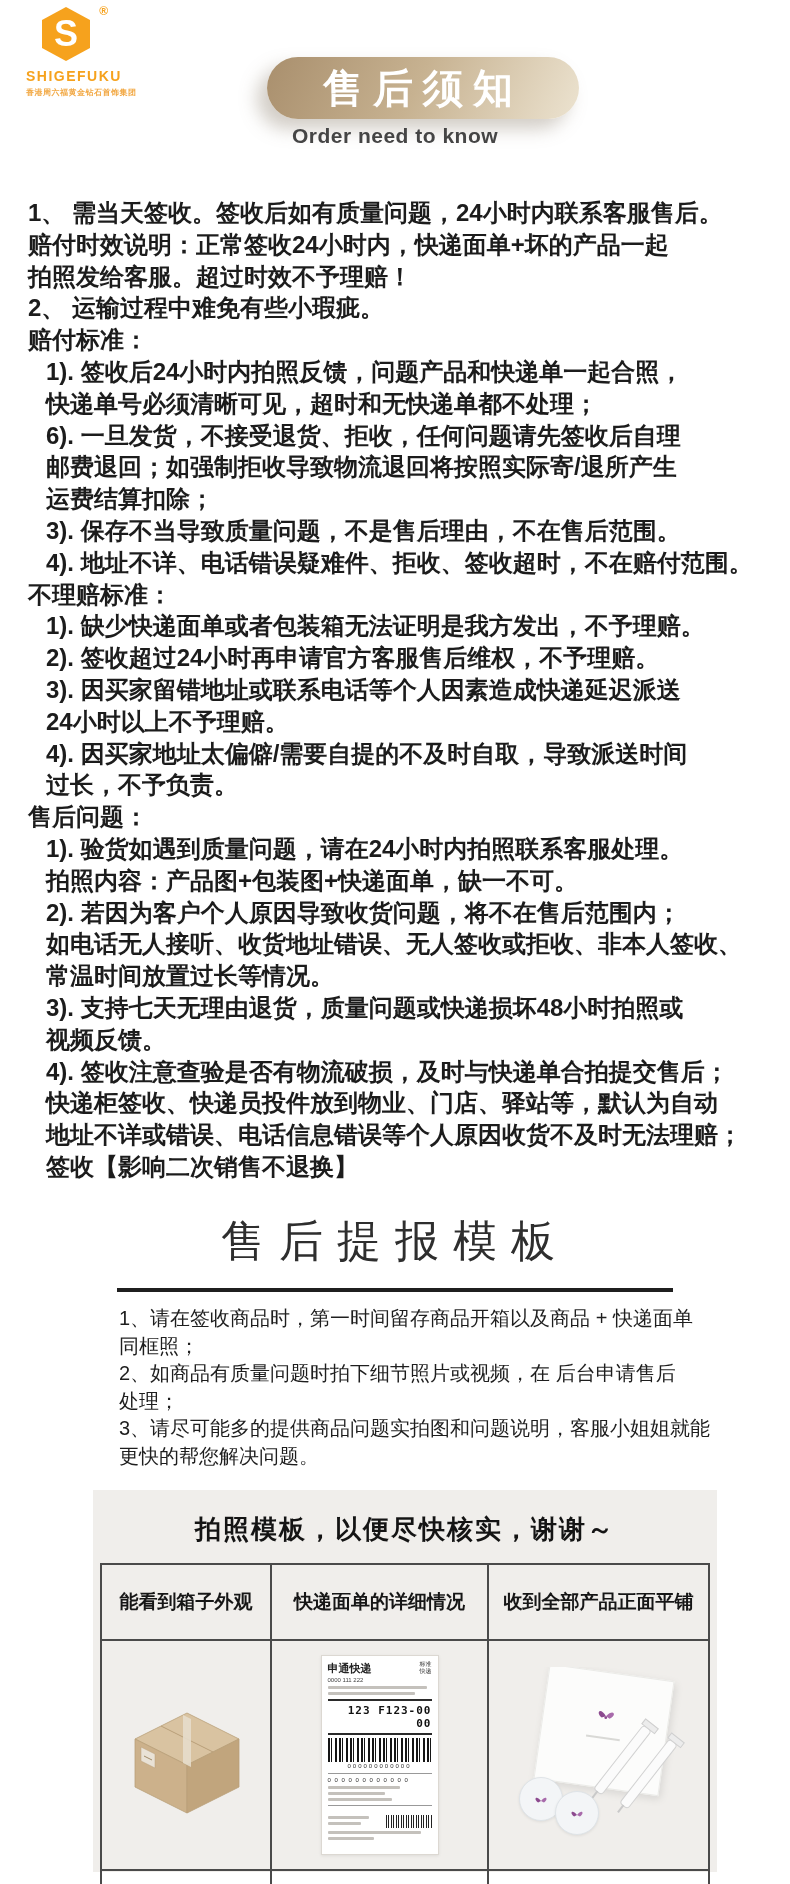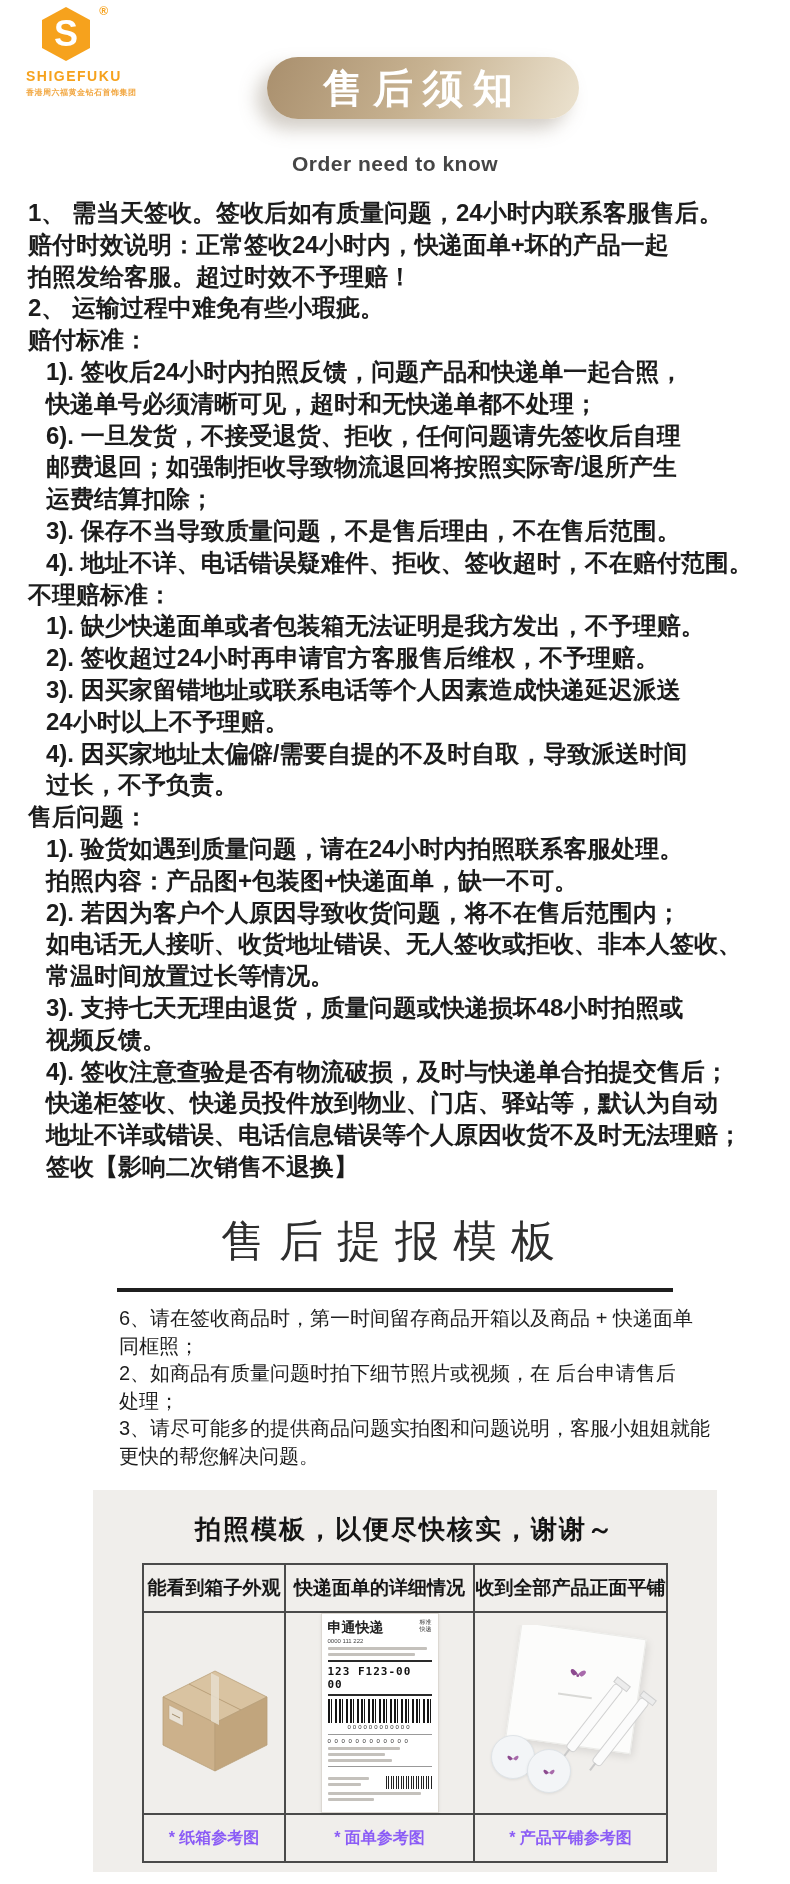--- a/index.html
+++ b/index.html
@@ -13,61 +13,61 @@
   .brand-name{color:#f6a21d;font-size:14px;font-weight:bold;letter-spacing:1.5px;margin-top:2px;text-align:center;width:92px;}
   .brand-tag{color:#f2a843;font-size:8px;font-weight:bold;margin-top:3px;letter-spacing:0.5px;white-space:nowrap;}
 
   
   .banner{position:absolute;top:57px;left:0;width:100%;text-align:center;padding-left:28px;}
   .pill{display:inline-block;width:312px;height:62px;line-height:62px;border-radius:31px;
         background:linear-gradient(115deg,#a98f6d 0%,#c7b291 48%,#ece3d0 100%);
         box-shadow:-10px 10px 18px rgba(125,112,92,.35);
         color:#ffffff;font-size:40px;font-weight:bold;letter-spacing:10px;}
   .subtitle{position:absolute;top:124px;left:0;width:100%;text-align:center;
-        color:#454545;font-size:21px;font-weight:600;letter-spacing:0.5px;margin-top:28px;}
+        color:#454545;font-size:21px;font-weight:600;letter-spacing:0.5px;}
 
   
   .notice{position:absolute;top:197px;left:0;width:790px;font-size:24px;line-height:31.8px;
         font-weight:600;color:#1c1c1c;}
   .nl{white-space:nowrap;}
   .i0{margin-left:28px;}
   .i1{margin-left:46px;}
 
   
   .tpl-title{position:absolute;top:1212px;left:0;width:100%;text-align:center;
         font-size:44px;font-weight:400;letter-spacing:14px;color:#2e2e2e;}
   .tpl-rule{position:absolute;top:1288px;left:117px;width:556px;height:4px;background:#1f1f1f;}
   .steps{position:absolute;top:1305px;left:119px;width:600px;font-size:20px;line-height:27.5px;
         font-weight:500;color:#1e1e1e;}
   .steps div{white-space:nowrap;}
 
   
   .photo-box{position:absolute;top:1490px;left:93px;width:624px;height:382px;background:#f0eeeb;}
   .pb-title{margin-top:22px;text-align:center;font-size:26px;font-weight:bold;letter-spacing:2px;color:#141414;}
   table.pb{border-collapse:collapse;margin:16px auto 0 auto;table-layout:fixed;}
-  table.pb td{border:2px solid #4a4a4a;text-align:center;vertical-align:middle;padding:0;}
+  table.pb td{border:2px solid #4a4a4a;text-align:center;vertical-align:middle;padding:14px;}
   .c1{width:140px;} .c2{width:187px;} .c3{width:191px;}
   .hrow td{height:46px;font-size:19px;font-weight:bold;color:#161616;}
   .irow td{height:176px;}
   .frow td{height:46px;font-size:16px;font-weight:bold;color:#8b5cf6;}
 
   
   .boxfig{display:inline-block;width:130px;height:125px;}
 
   
   .labelfig{display:inline-block;width:118px;height:200px;background:#fff;border:1px solid #dcd8d2;
         box-shadow:0 1px 3px rgba(0,0,0,.08);text-align:left;padding:5px 6px;box-sizing:border-box;
         font-family:"Liberation Sans",sans-serif;}
   .lb-row1{display:flex;justify-content:space-between;align-items:flex-start;}
-  .lb-courier{font-size:14px;font-weight:bold;color:#222;}
+  .lb-courier{font-size:11px;font-weight:bold;color:#222;}
   .lb-code{font-size:6px;color:#444;margin-top:1px;}
   .lb-service{font-size:6px;color:#333;text-align:right;line-height:7px;}
   .bar{height:3px;background:#c4c1bc;border-radius:1px;margin:3px 0;}
   .lb-track{border-top:2px solid #2a2a2a;border-bottom:2px solid #2a2a2a;margin-top:4px;padding:3px 0;
-        text-align:left;font-family:"DejaVu Sans Mono",monospace;font-size:11px;font-weight:bold;
+        text-align:right;font-family:"DejaVu Sans Mono",monospace;font-size:11px;font-weight:bold;
         letter-spacing:1px;color:#111;}
   .barcode{height:24px;margin-top:3px;
         background:repeating-linear-gradient(90deg,#151515 0 2px,#fff 2px 3px,#151515 3px 4px,#fff 4px 7px,#151515 7px 9px,#fff 9px 11px);}
   .lb-digits{text-align:center;font-size:6px;letter-spacing:2px;color:#333;margin-top:1px;}
   .lb-sec{border-top:1px solid #999;margin-top:4px;padding-top:3px;}
   .lb-digrow{font-size:6px;color:#333;letter-spacing:1px;white-space:nowrap;}
   .lb-foot{display:flex;justify-content:space-between;align-items:flex-end;margin-top:4px;}
   .barcode2{width:46px;height:13px;
         background:repeating-linear-gradient(90deg,#222 0 1px,#fff 1px 2px,#222 2px 3px,#fff 3px 5px);}
 
@@ -138,21 +138,21 @@
     <div class="nl i1">视频反馈。</div>
     <div class="nl i1">4). 签收注意查验是否有物流破损，及时与快递单合拍提交售后；</div>
     <div class="nl i1">快递柜签收、快递员投件放到物业、门店、驿站等，默认为自动</div>
     <div class="nl i1">地址不详或错误、电话信息错误等个人原因收货不及时无法理赔；</div>
     <div class="nl i1">签收【影响二次销售不退换】</div>
   </div>
 
   <div class="tpl-title">售后提报模板</div>
   <div class="tpl-rule"></div>
   <div class="steps">
-    <div>6、请在签收商品时，第一时间留存商品开箱以及商品 + 快递面单</div>
+    <div>1、请在签收商品时，第一时间留存商品开箱以及商品 + 快递面单</div>
     <div>同框照；</div>
     <div>2、如商品有质量问题时拍下细节照片或视频，在 后台申请售后</div>
     <div>处理；</div>
     <div>3、请尽可能多的提供商品问题实拍图和问题说明，客服小姐姐就能</div>
     <div>更快的帮您解决问题。</div>
   </div>
 
   <div class="photo-box">
     <div class="pb-title">拍照模板，以便尽快核实，谢谢～</div>
     <table class="pb">

